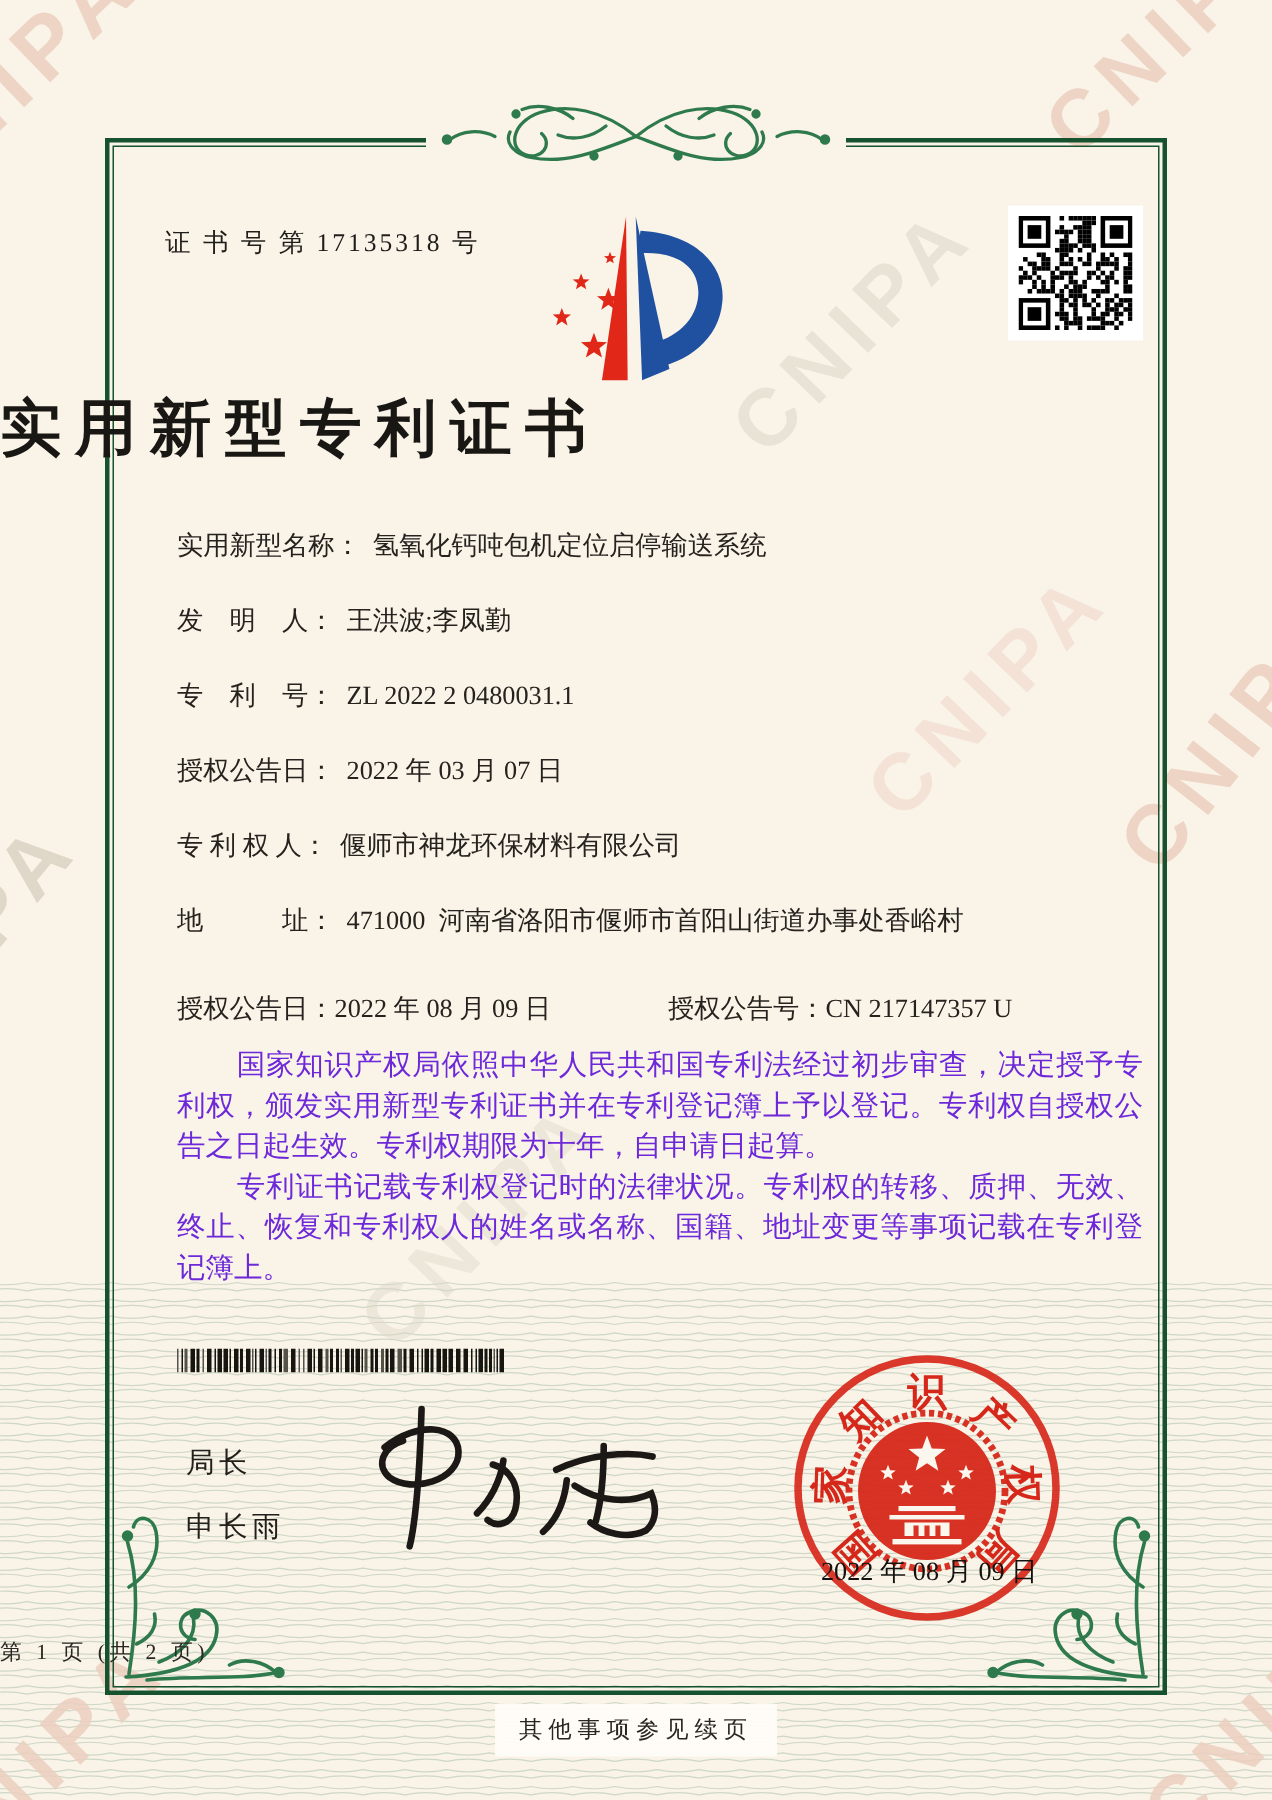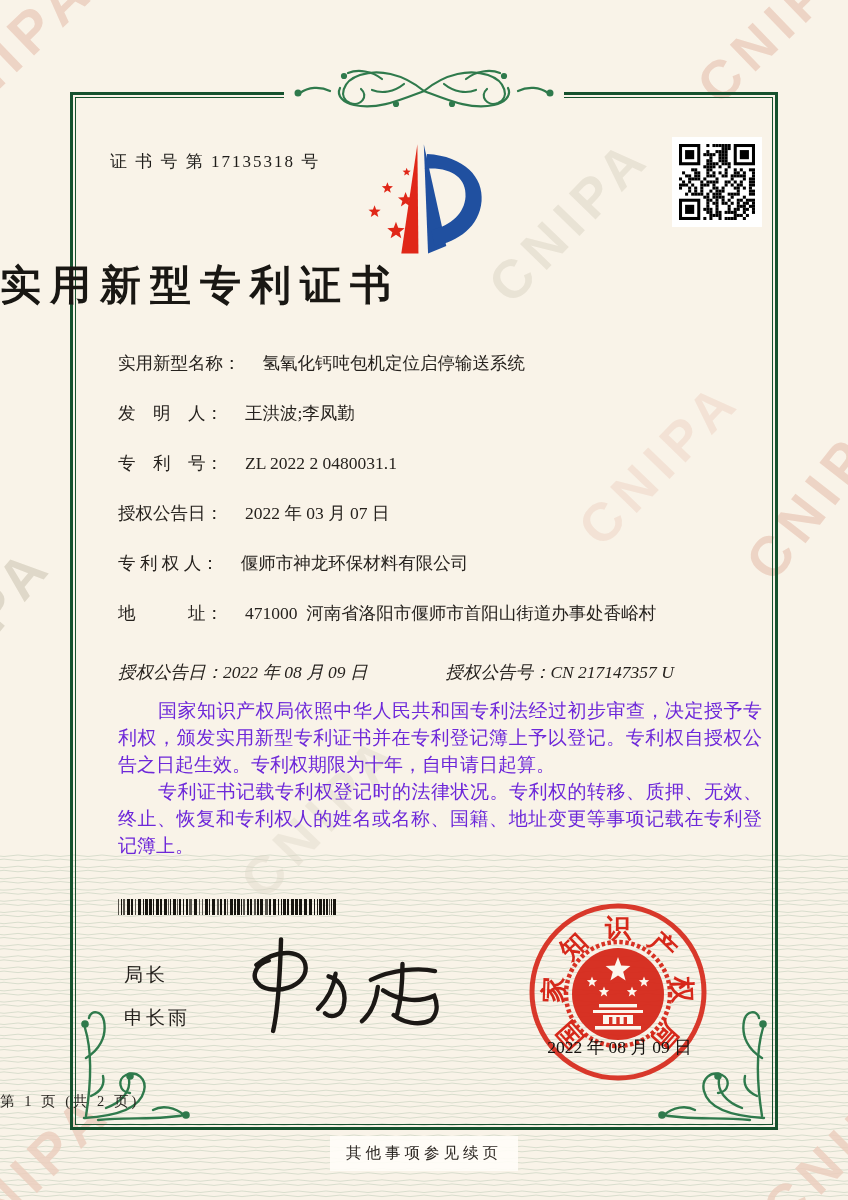--- a/index.html
+++ b/index.html
@@ -42,25 +42,25 @@
   }
   #qr{position:absolute; left:7px; top:7px;}
   .title{
     position:absolute; left:0; top:258px; width:100%; z-index:4;
     text-align:left; font-size:41px; font-weight:bold; color:#191713;
     letter-spacing:9px;
   }
   
   .fields{position:absolute; left:118px; top:352px; width:648px; z-index:4;}
   .field-row{height:50px; font-size:17.5px; line-height:22px; color:#26221e;}
-  .flabel{display:inline-block; white-space:pre; margin-right:22px;}
+  .flabel{display:inline-block; white-space:pre; margin-right:8px;}
   .fvalue{white-space:pre-wrap;}
   .grant-row{
     position:absolute; left:118px; top:660px; width:650px; z-index:4;
-    font-size:17.5px; color:#26221e; display:flex;font-style:italic;
+    font-size:17.5px; color:#26221e; display:flex;
   }
   .grant-group{white-space:pre;}
   .grant-spacer{width:78px;}
   
   .body-text{
     position:absolute; left:118px; top:697px; width:644px; z-index:4;
     font-size:19px; line-height:27px; text-align:justify; color:#6d28d9;
   }
   .body-text p{margin:0; text-indent:2.1em;}
   

